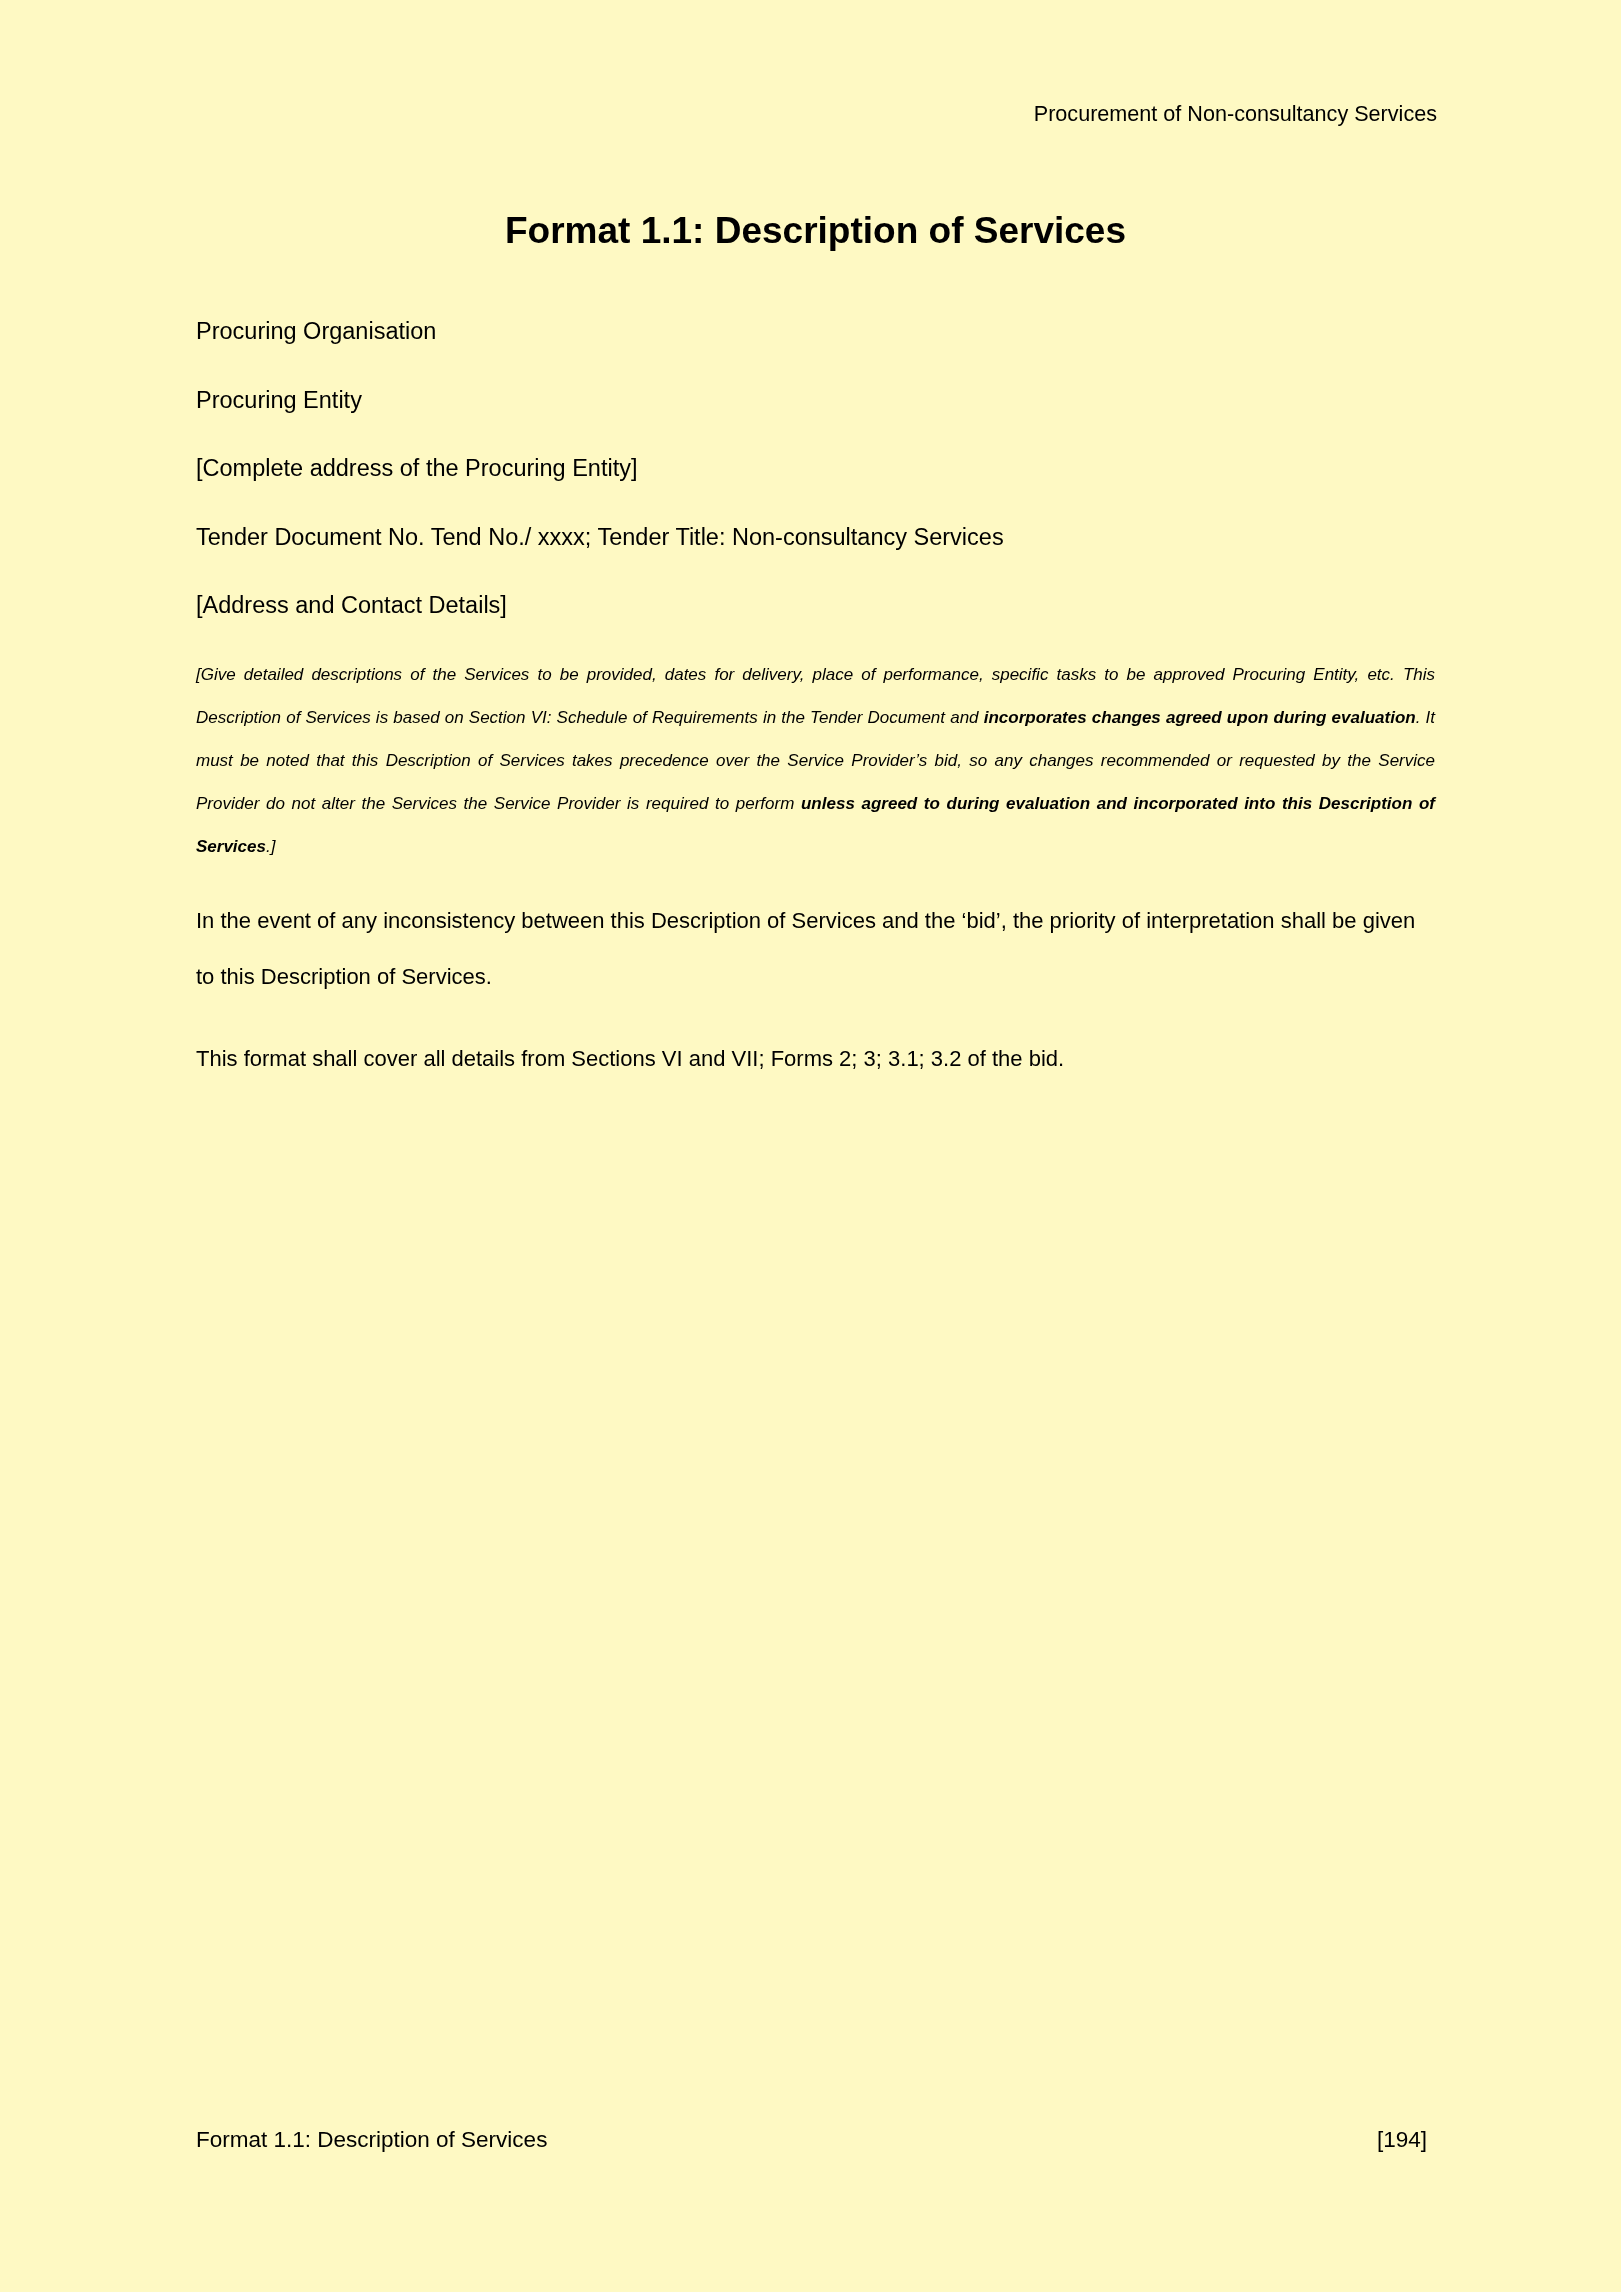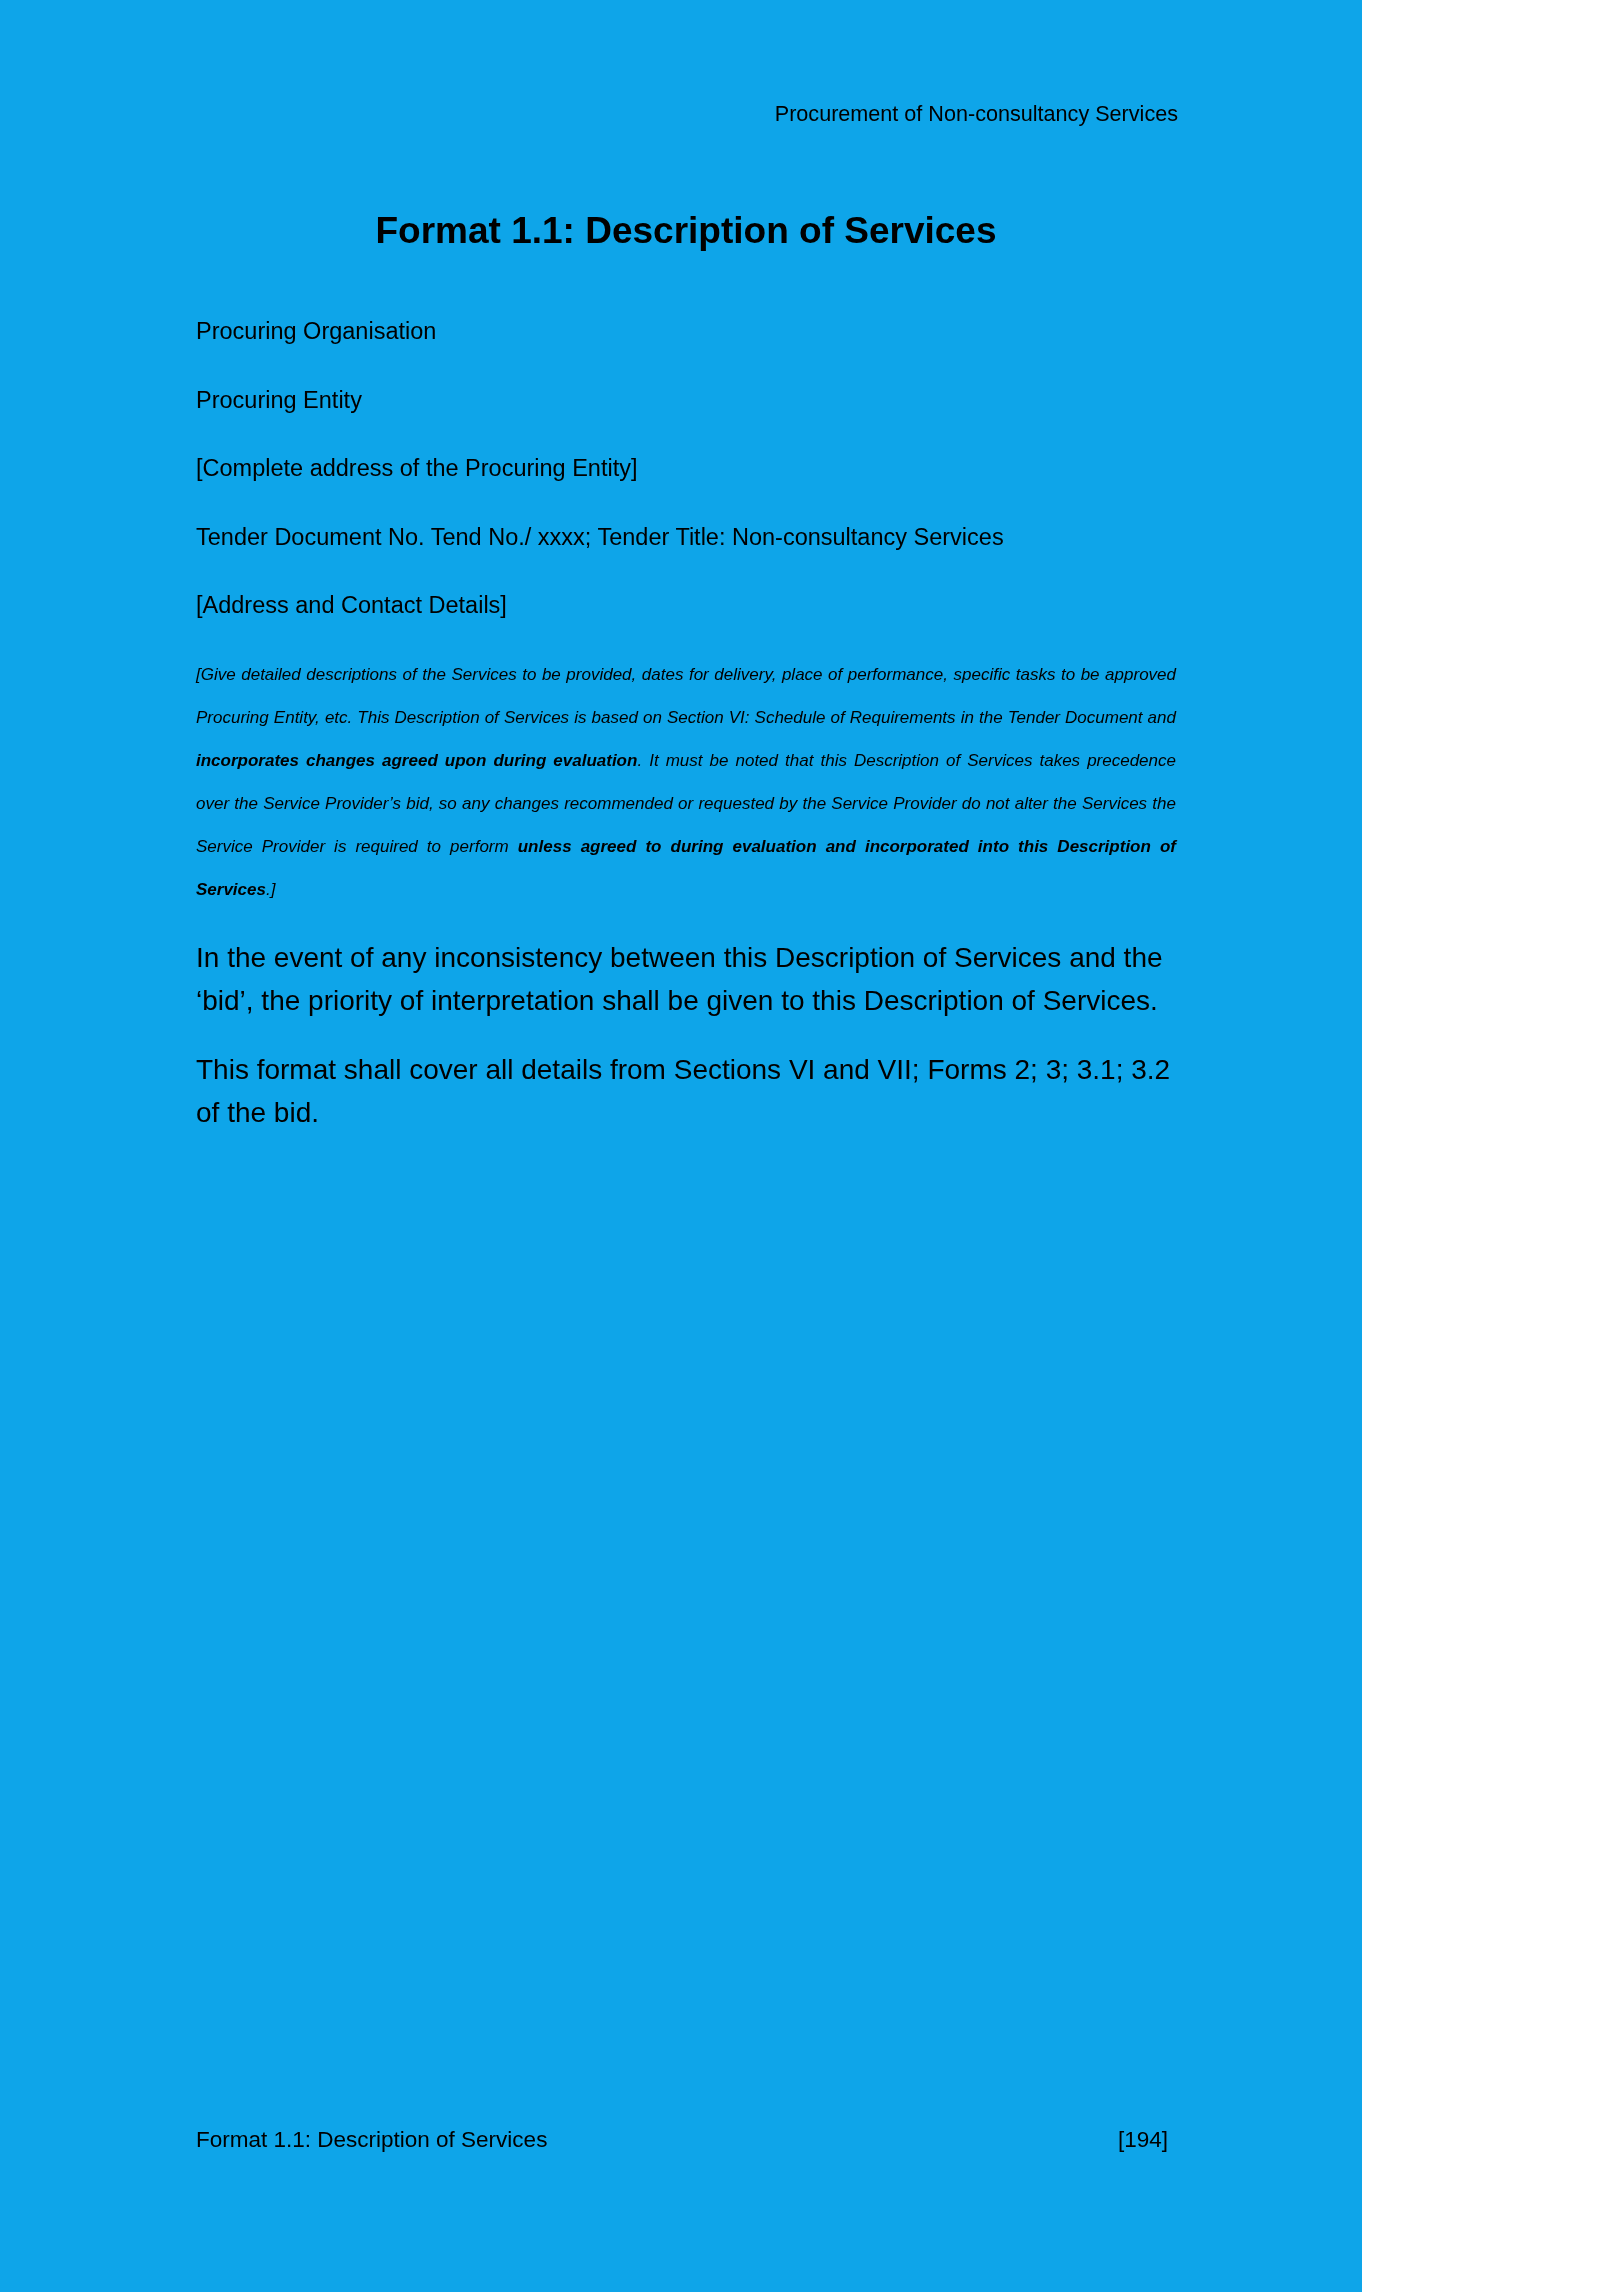--- a/index.html
+++ b/index.html
@@ -2,23 +2,23 @@
 <html><head>
 <meta charset="utf-8">
 <style>
   html, body {
     margin: 0;
     padding: 0;
     background: #ffffff;
   }
   .page {
     position: relative;
-    width: 1362px;
+    width: 1621px;
     height: 2293px;
-    background: #0ea5e9;
+    background: #fef9c3;
     color: #000000;
     font-family: "Liberation Sans", sans-serif;
     overflow: hidden;
   }
   .header {
     position: absolute;
     top: 100px;
     right: 184px;
     font-size: 21.6px;
     line-height: 27.4px;
@@ -47,22 +47,22 @@
     font-size: 17px;
     line-height: 43px;
     margin: 0 0 25.5px 0;
     font-style: italic;
     text-align: justify;
   }
   .note .seg-bold {
     font-weight: 700;
   }
   .para {
-    font-size: 28px;
-    line-height: 43px;
+    font-size: 22px;
+    line-height: 56px;
     margin: 0 0 25.5px 0;
   }
   .footer {
     position: absolute;
     top: 2127px;
     left: 196px;
     right: 194px;
     display: flex;
     justify-content: space-between;
     align-items: baseline;

